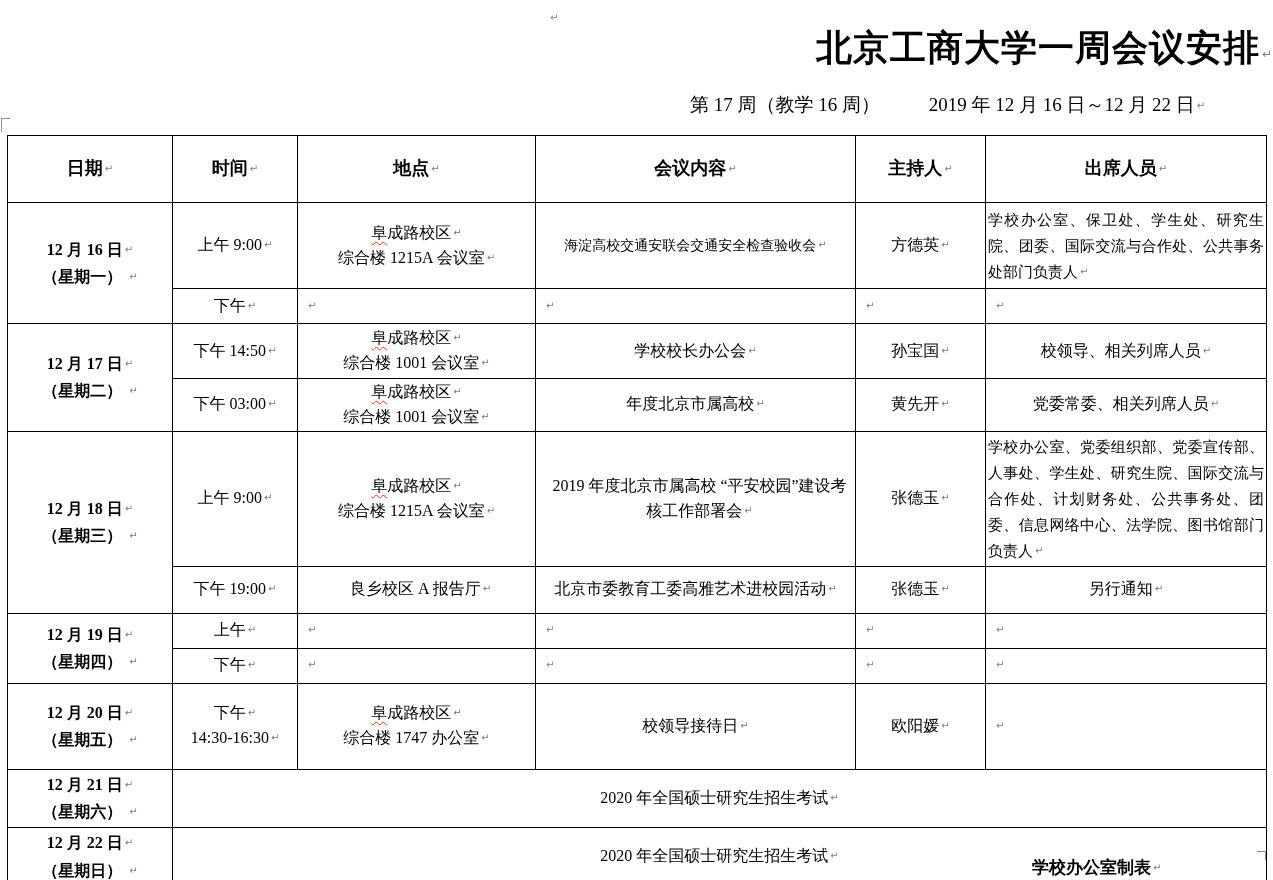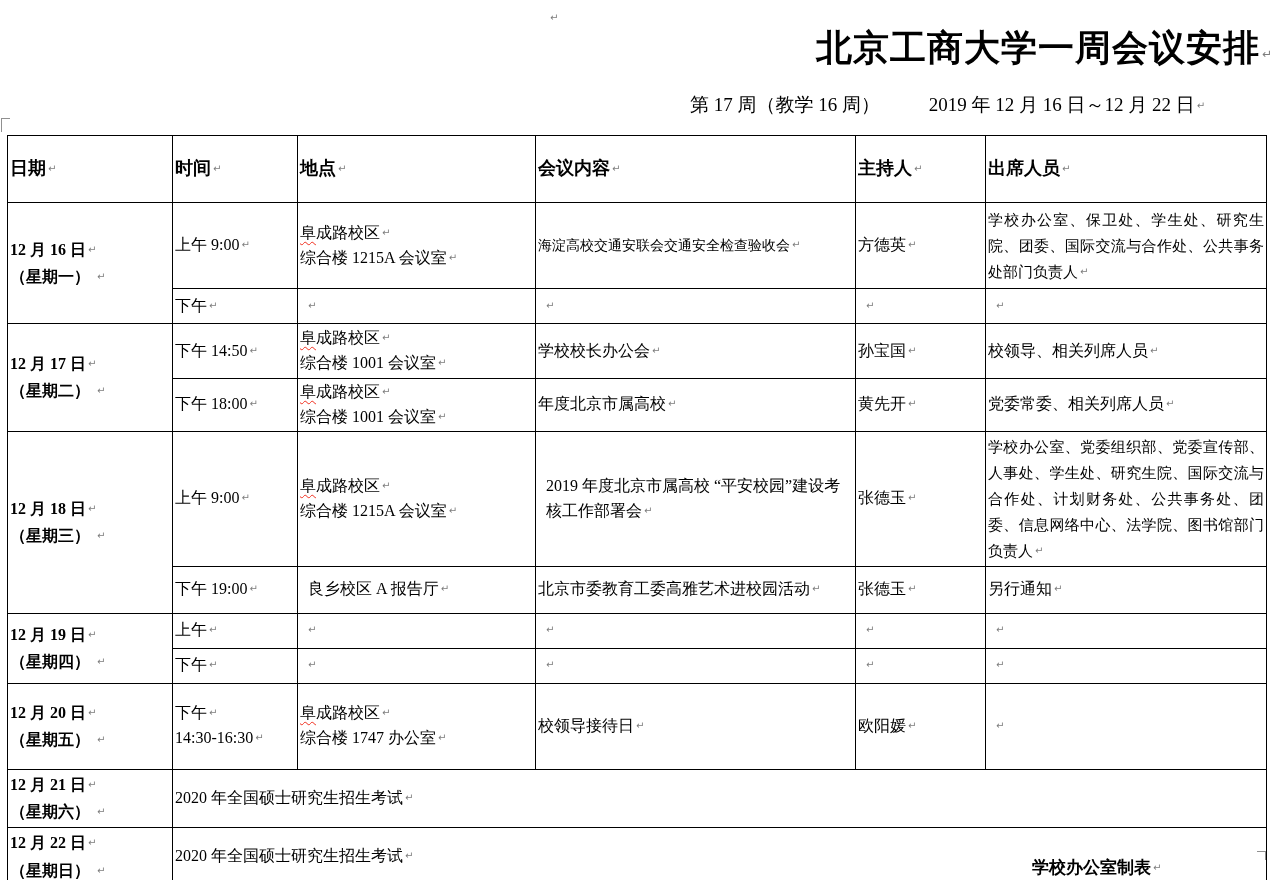--- a/index.html
+++ b/index.html
@@ -16,26 +16,26 @@
 
   .title { position:absolute; top:24px; left:0; width:100%; text-align:right;
            font-size:36px; font-weight:bold; letter-spacing:1px; }
   .title .pm { font-size:12px; }
 
   .subtitle { position:absolute; top:92px; left:690px; font-size:19px; white-space:nowrap; }
   .subtitle .daterange { margin-left:44px; }
 
   table { position:absolute; left:7px; top:135px; width:1259px;
           border-collapse:collapse; table-layout:fixed; }
-  td { border:1px solid #000; text-align:left; vertical-align:middle;
+  td { border:1px solid #000; text-align:center; vertical-align:middle;
        font-size:16px; padding:1px 2px; position:relative; line-height:1.55; }
   tr.hdr td { font-weight:bold; font-size:18px; }
   td.date-cell { font-weight:bold; line-height:1.7; }
   td.empty { text-align:left; padding-left:8px; }
-  td.left { text-align:left; padding-left:10px; }
+  td.left { text-align:center; padding-left:10px; }
   td.small { font-size:14px; }
   td.att { font-size:15px; line-height:26px; text-align:justify; padding:2px 2px;margin-top:8px; }
   td.center-att { font-size:16px; }
 
   .spellwave::first-letter { text-decoration:underline wavy #f03020;
       text-decoration-thickness:1px; text-underline-offset:3px; }
 
   .footer { position:absolute; top:856px; left:1032px; font-size:17px; font-weight:bold; }
 
   .corner-tl { position:absolute; left:1px; top:118px; width:9px; height:14px;
@@ -111,21 +111,21 @@
     <td>
       <div class="spellwave"><span>阜成路校区</span><span class="pm">↵</span></div>
       <div><span>综合楼 1001 会议室</span><span class="pm">↵</span></div>
     </td>
     <td><span>学校校长办公会</span><span class="pm">↵</span></td>
     <td><span>孙宝国</span><span class="pm">↵</span></td>
     <td class="center-att"><span>校领导、相关列席人员</span><span class="pm">↵</span><span class="rowend">↵</span></td>
   </tr>
 
   <tr style="height:52px">
-    <td><span>下午 18:00</span><span class="pm">↵</span></td>
+    <td><span>下午 03:00</span><span class="pm">↵</span></td>
     <td>
       <div class="spellwave"><span>阜成路校区</span><span class="pm">↵</span></div>
       <div><span>综合楼 1001 会议室</span><span class="pm">↵</span></div>
     </td>
     <td><span>年度北京市属高校</span><span class="pm">↵</span></td>
     <td><span>黄先开</span><span class="pm">↵</span></td>
     <td class="center-att"><span>党委常委、相关列席人员</span><span class="pm">↵</span><span class="rowend">↵</span></td>
   </tr>
 
   <tr style="height:107px">

